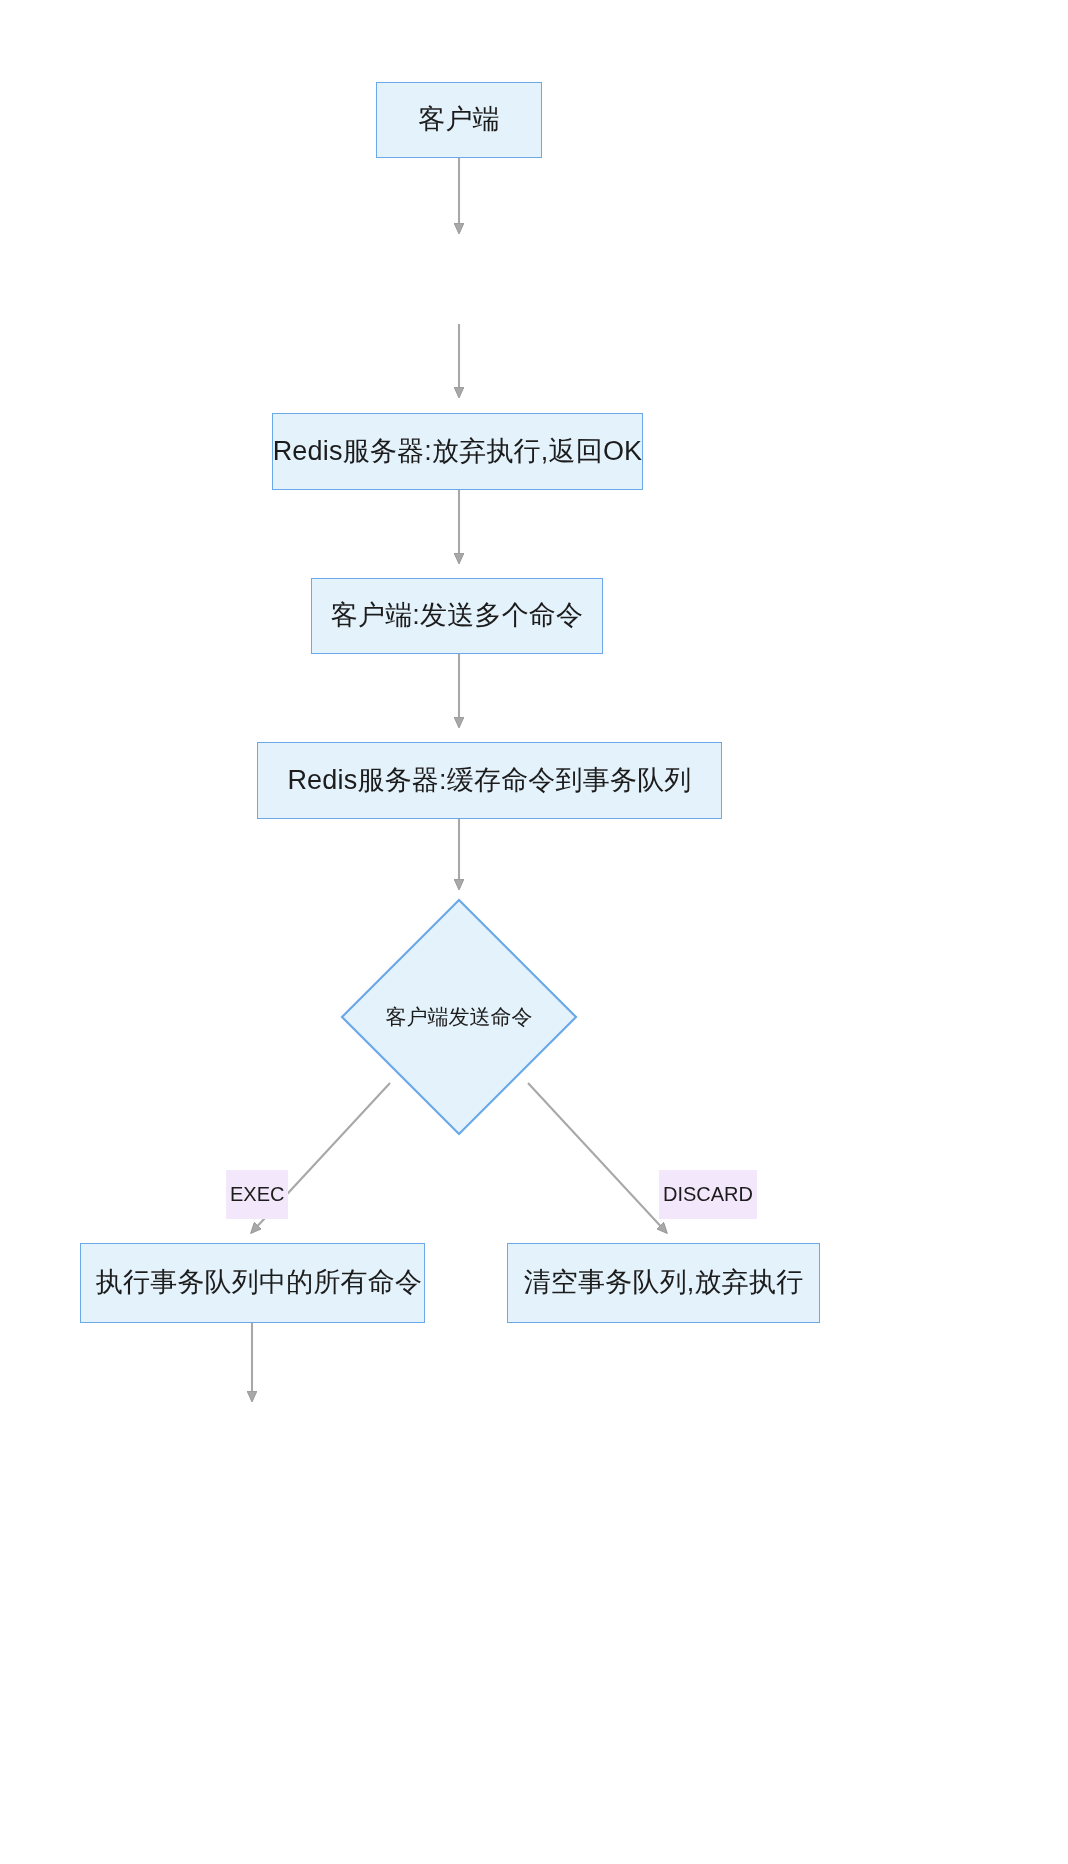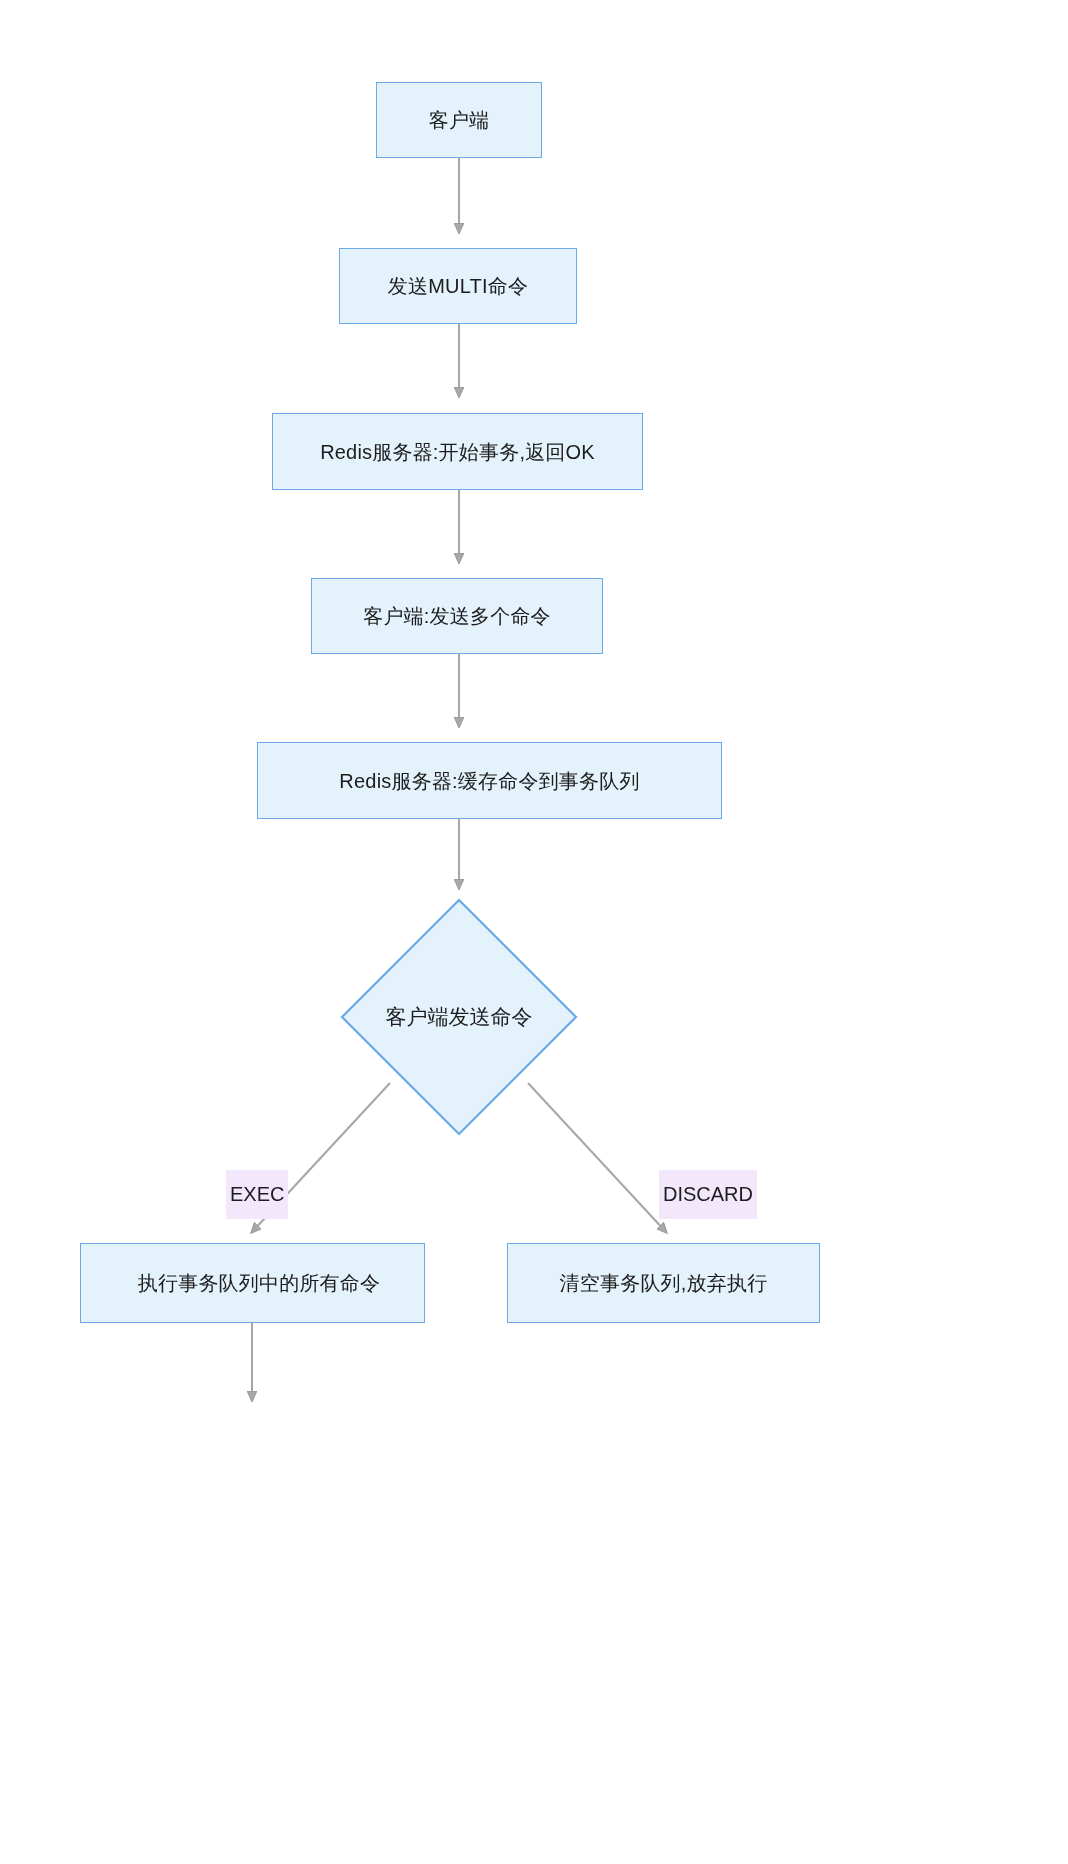--- a/index.html
+++ b/index.html
@@ -29,21 +29,21 @@
   .node {
     position: absolute;
     box-sizing: border-box;
     background: #e4f2fb;
     border: 1.6px solid #6aa8e8;
     display: flex;
     align-items: center;
     justify-content: center;
     text-align: center;
     color: #1c1c1c;
-    font-size: 20px;
+    font-size: 27px;
     line-height: 1.3;
     letter-spacing: 0.2px;
     white-space: nowrap;
   }
   .decision {
     position: absolute;
     display: flex;
     align-items: center;
     justify-content: center;
   }
@@ -92,26 +92,23 @@
       <path d="M390,1083 L252,1232"></path>
       <path d="M528,1083 L666,1232"></path>
       <path d="M252,1323 L252,1400"></path>
     </g>
   </svg>
 
   <div class="node" style="left:376px; top:82px; width:166px; height:76px;">
     <span>客户端</span>
   </div>
 
-  <div class="node" style="left:339px; top:248px; width:238px; height:76px;">
-    <span>发送MULTI命令</span>
-  </div>
 
   <div class="node" style="left:272px; top:413px; width:371px; height:77px;">
-    <span>Redis服务器:开始事务,返回OK</span>
+    <span>Redis服务器:放弃执行,返回OK</span>
   </div>
 
   <div class="node" style="left:311px; top:578px; width:292px; height:76px;">
     <span>客户端:发送多个命令</span>
   </div>
 
   <div class="node" style="left:257px; top:742px; width:465px; height:77px;">
     <span>Redis服务器:缓存命令到事务队列</span>
   </div>
 

